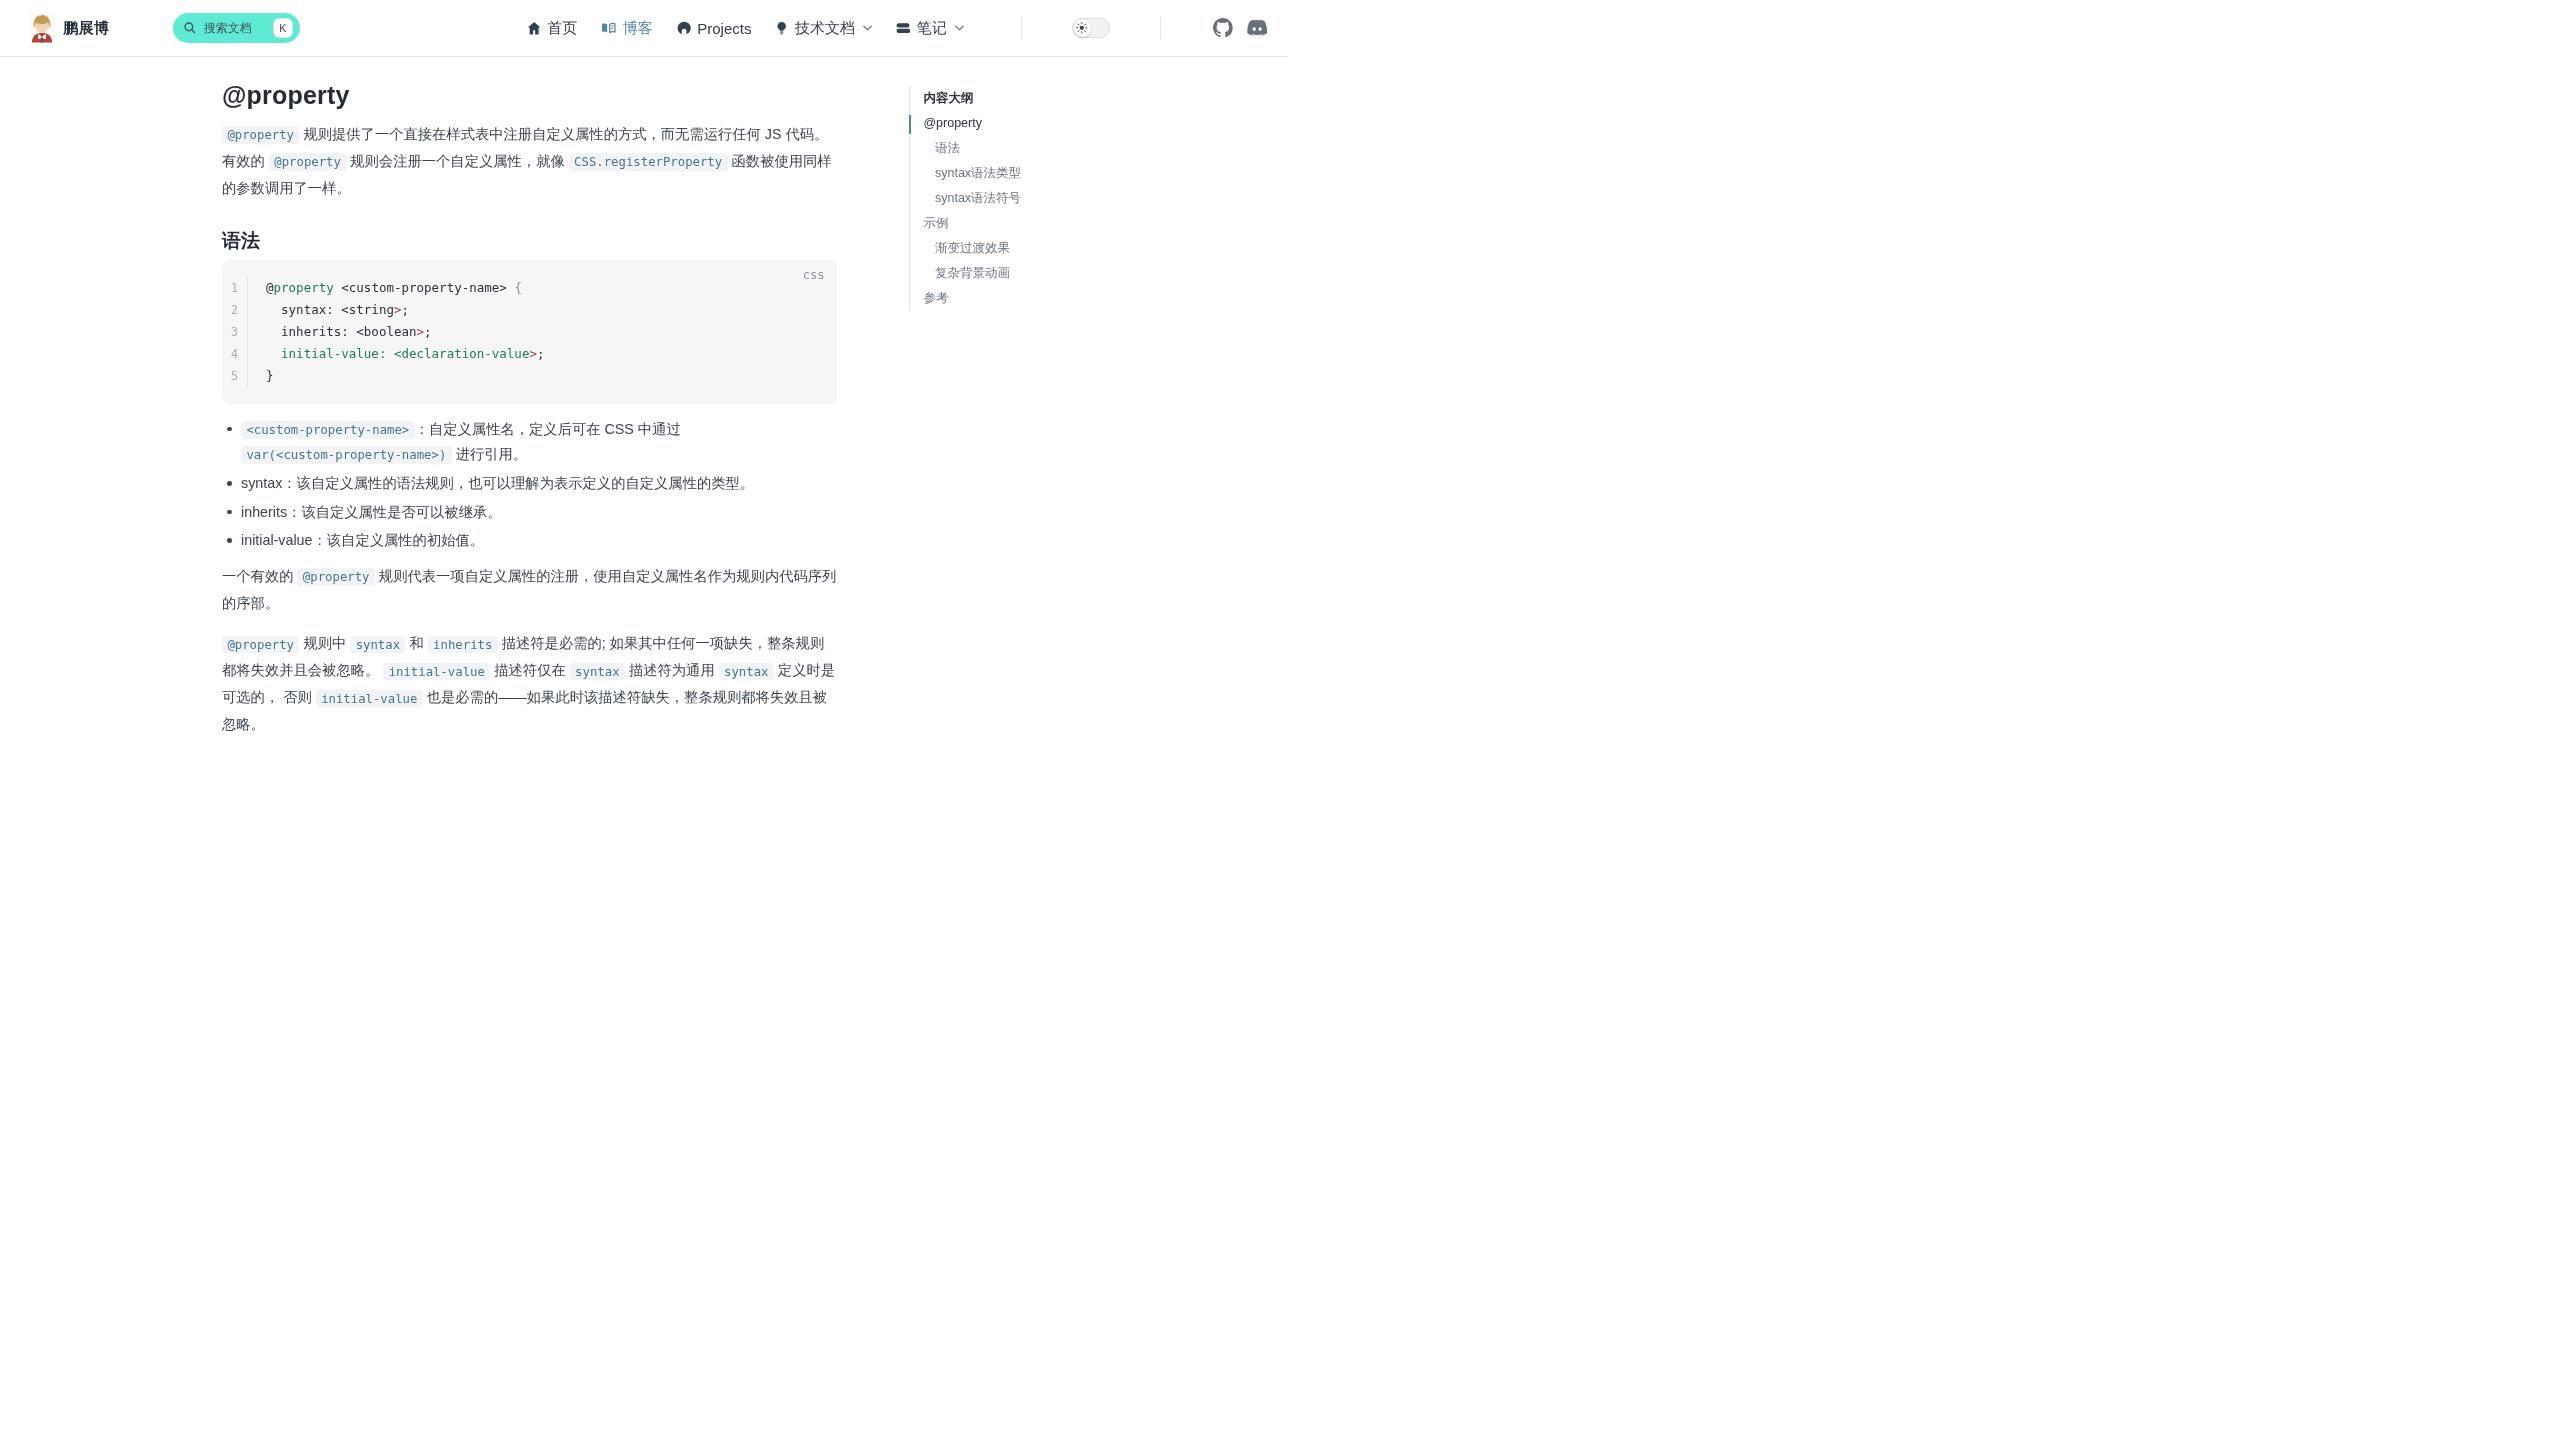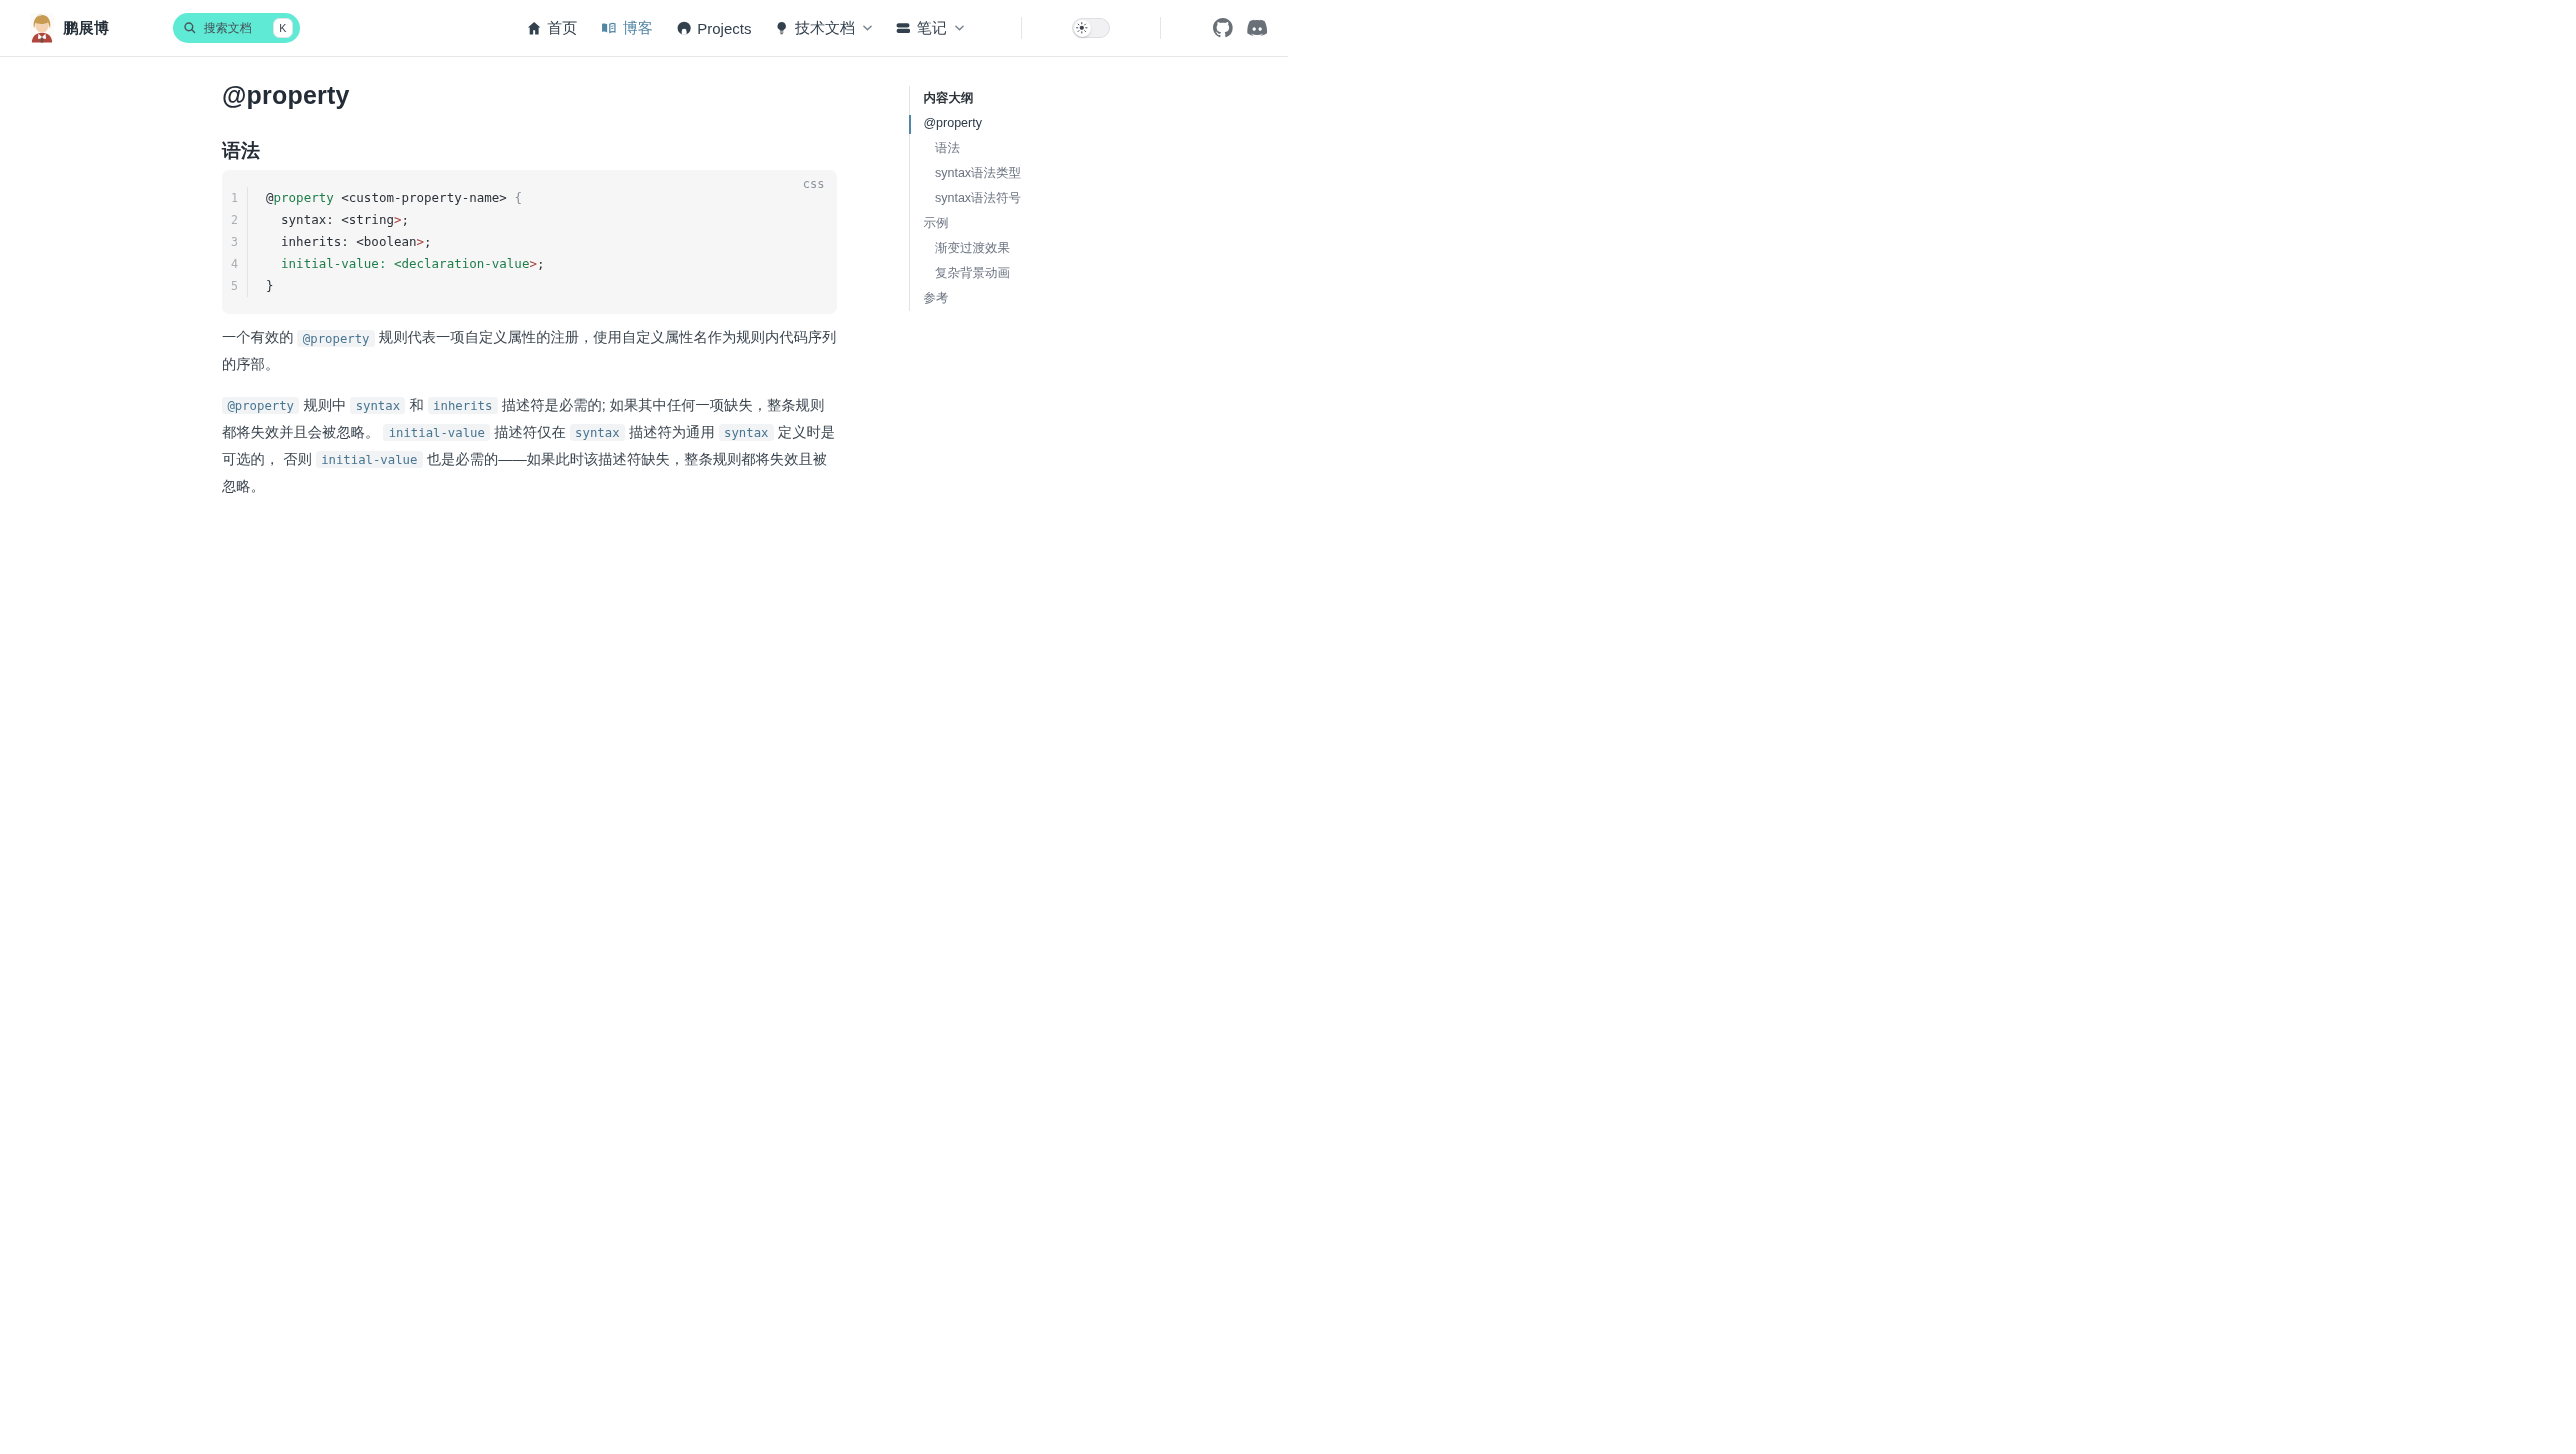--- a/index.html
+++ b/index.html
@@ -167,35 +167,42 @@
       <svg width="22.4" height="18" viewBox="0 0 24 20" fill="#697078">
         <path d="M20.3 2.4A19.8 19.8 0 0 0 15.4.9l-.3.5c1.9.4 3.1 1.1 3.1 1.1a16 16 0 0 0-12.4 0S7 1.8 8.9 1.4L8.6.9a19.8 19.8 0 0 0-4.9 1.5C1.4 6.9.8 11.3 1.1 15.7a20 20 0 0 0 6 3l.5-.8c-.8-.3-1.7-.7-2.4-1.2l.5-.4a14.2 14.2 0 0 0 12.6 0l.5.4c-.8.5-1.6.9-2.5 1.2l.5.8a20 20 0 0 0 6.1-3c.4-5.1-.7-9.4-2.6-13.3zM8.7 13.1c-1 0-1.8-.9-1.8-2s.8-2 1.8-2 1.8.9 1.8 2-.8 2-1.8 2zm6.6 0c-1 0-1.8-.9-1.8-2s.8-2 1.8-2 1.8.9 1.8 2-.8 2-1.8 2z"></path>
       </svg>
     </span>
   </div>
 </div>
 
 <div class="article">
   <h1>@property</h1>
 
+  <p class="para"><code class="ic">@property</code> 规则提供了一个直接在样式表中注册自定义属性的方式，而无需运行任何 JS 代码。有效的 <code class="ic">@property</code> 规则会注册一个自定义属性，就像 <code class="ic">CSS.registerProperty</code> 函数被使用同样的参数调用了一样。</p>
 
   <h2>语法</h2>
 
   <div class="codeblock">
     <span class="lang">css</span>
     <div class="gutter" id="gutter">
         <div>1</div>
         <div>2</div>
         <div>3</div>
         <div>4</div>
         <div>5</div>
       </div>
     <div class="codelines" id="codelines"><div><span class="t-d">@</span><span class="t-g">property</span><span class="t-d"> &lt;custom-property-name&gt; </span><span class="t-br">{</span></div><div><span class="t-d">  syntax: &lt;string</span><span class="t-r">&gt;</span><span class="t-d">;</span></div><div><span class="t-d">  inherits: &lt;boolean</span><span class="t-r">&gt;</span><span class="t-d">;</span></div><div><span class="t-d">  </span><span class="t-g">initial-value: &lt;declaration-value</span><span class="t-r">&gt;</span><span class="t-d">;</span></div><div><span class="t-d">}</span></div></div>
   </div>
 
+  <ul class="blist" id="bullets">
+      <li><code class="ic">&lt;custom-property-name&gt;</code>：自定义属性名，定义后可在 CSS 中通过 <code class="ic">var(&lt;custom-property-name&gt;)</code> 进行引用。</li>
+      <li>syntax：该自定义属性的语法规则，也可以理解为表示定义的自定义属性的类型。</li>
+      <li>inherits：该自定义属性是否可以被继承。</li>
+      <li>initial-value：该自定义属性的初始值。</li>
+    </ul>
 
   <p class="para">一个有效的 <code class="ic">@property</code> 规则代表一项自定义属性的注册，使用自定义属性名作为规则内代码序列的序部。</p>
   <p class="para"><code class="ic">@property</code> 规则中 <code class="ic">syntax</code> 和 <code class="ic">inherits</code> 描述符是必需的; 如果其中任何一项缺失，整条规则都将失效并且会被忽略。 <code class="ic">initial-value</code> 描述符仅在 <code class="ic">syntax</code> 描述符为通用 <code class="ic">syntax</code> 定义时是可选的， 否则 <code class="ic">initial-value</code> 也是必需的——如果此时该描述符缺失，整条规则都将失效且被忽略。</p>
 </div>
 
 <div class="aside">
   <div class="toc-marker"></div>
   <div class="toc-head">内容大纲</div>
   <div id="toc-list">
       <div class="toc-item active">@property</div>

